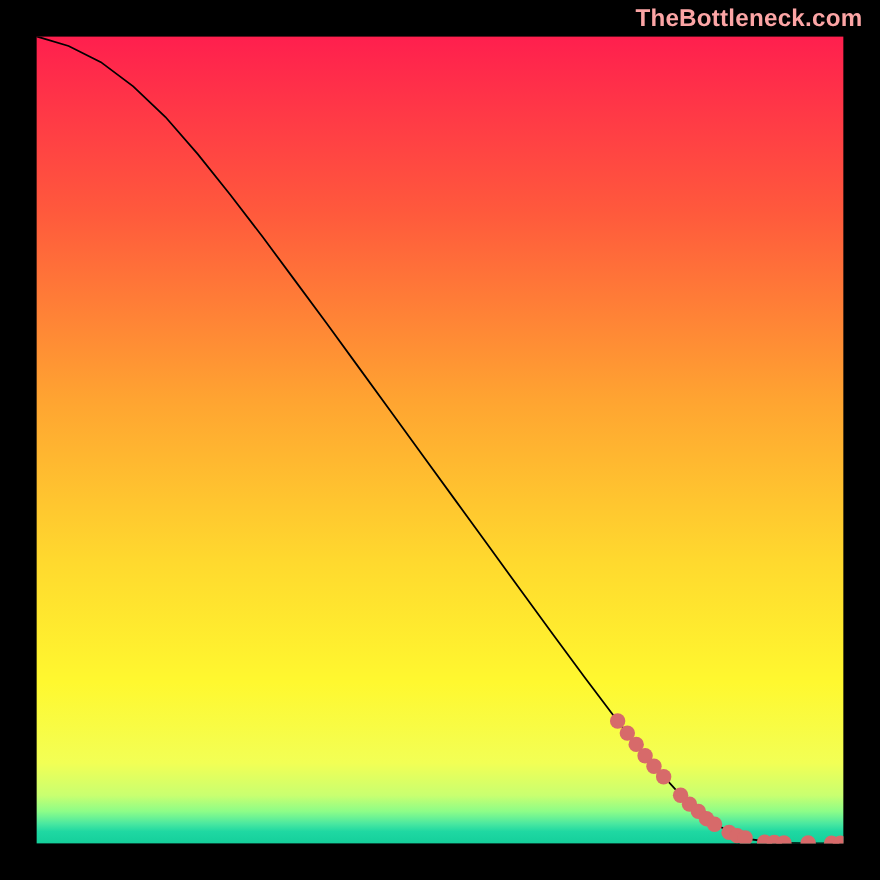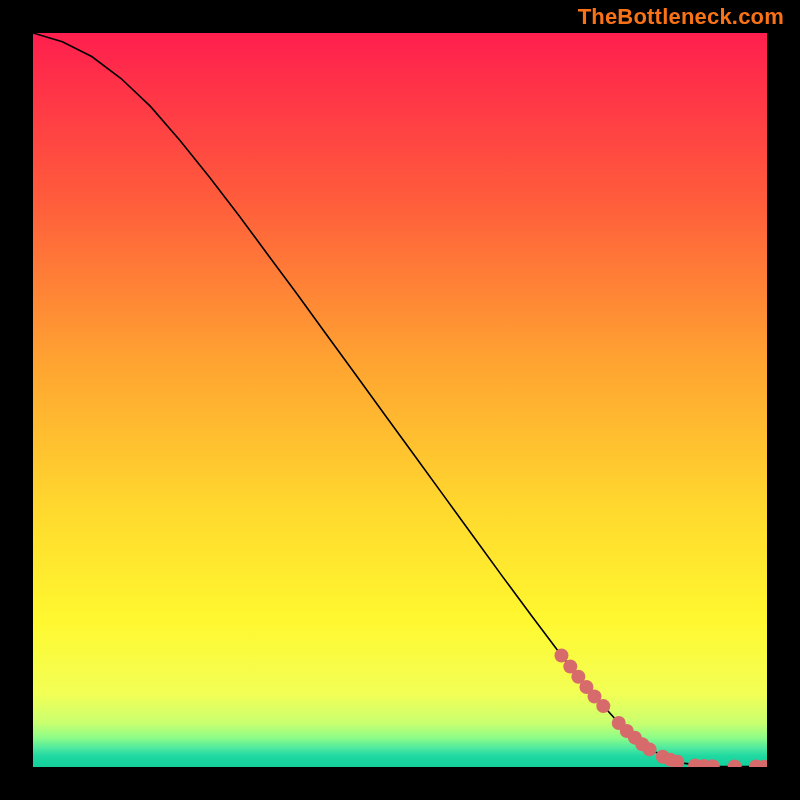--- a/index.html
+++ b/index.html
@@ -14,21 +14,21 @@
   .frame {
     position: relative;
     width: 800px;
     height: 800px;
     background: #000;
   }
   .watermark {
     position: absolute;
     top: 4px;
     right: 16px;
-    color: #f97316;
+    color: #fca5a5;
     font-size: 22px;
     font-weight: 600;
     letter-spacing: 0.2px;
     z-index: 5;
   }
   .plot-area {
     position: absolute;
     left: 33px;
     top: 33px;
     width: 734px;

